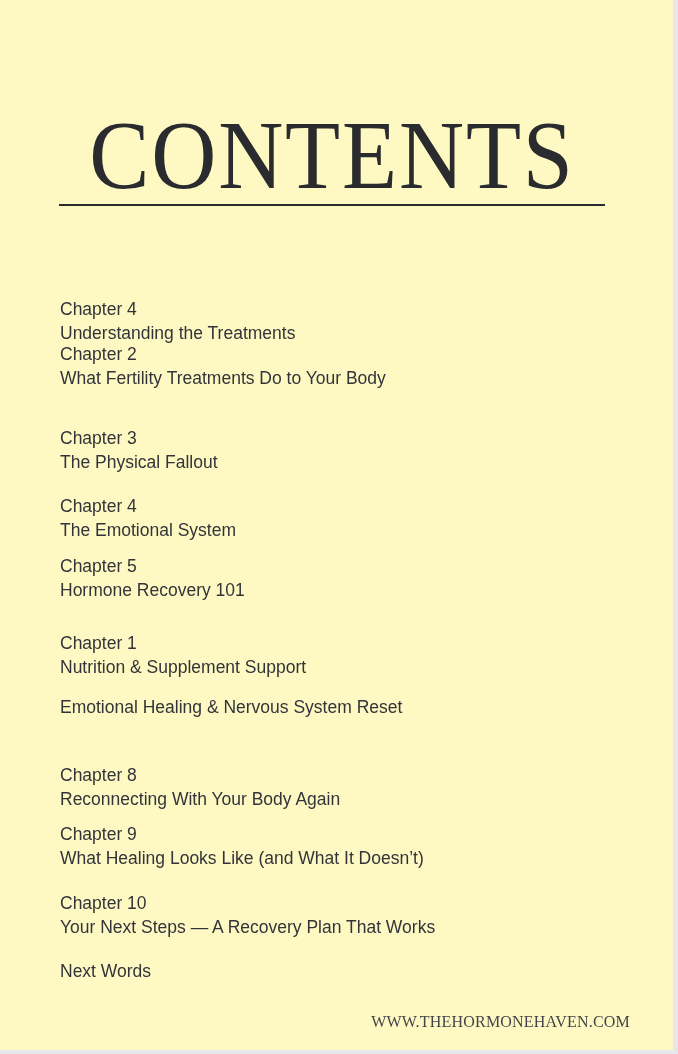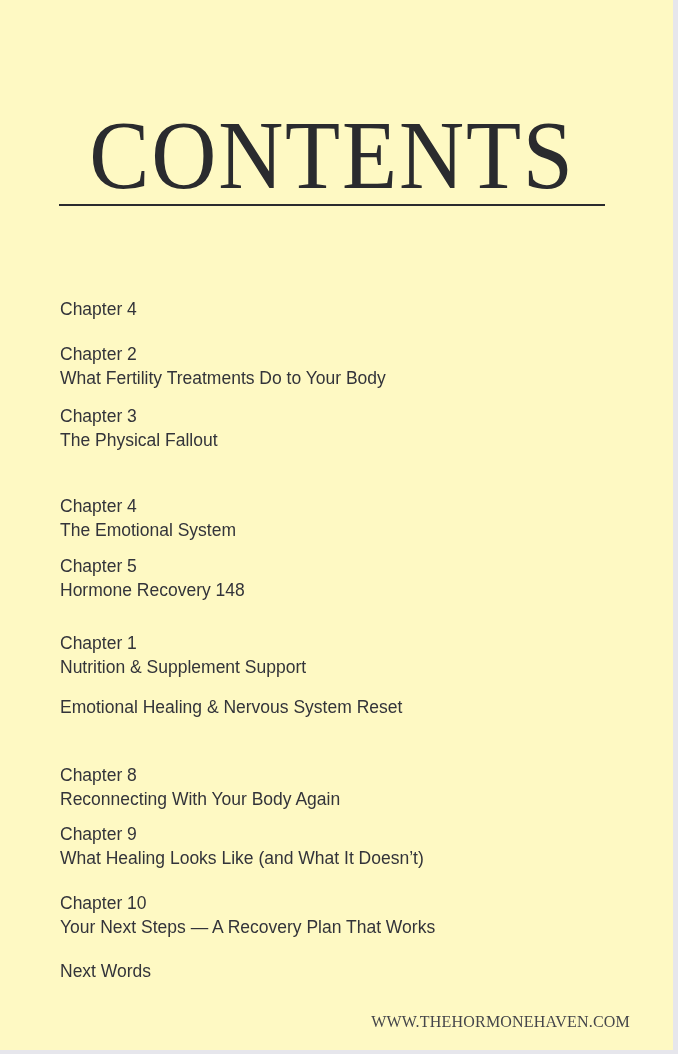--- a/index.html
+++ b/index.html
@@ -69,36 +69,37 @@
   </style>
 </head>
 <body>
 
 <div class="page">
   <h1 class="title">CONTENTS</h1>
   <div class="rule"></div>
 
   <div class="toc-entry" style="top:297px">
     <span class="num">Chapter 4</span>
+    <span class="ttl">Understanding the Treatments</span>
   </div>
   <div class="toc-entry" style="top:342px">
     <span class="num">Chapter 2</span>
     <span class="ttl">What Fertility Treatments Do to Your Body</span>
   </div>
-  <div class="toc-entry" style="top:404px">
+  <div class="toc-entry" style="top:426px">
     <span class="num">Chapter 3</span>
     <span class="ttl">The Physical Fallout</span>
   </div>
   <div class="toc-entry" style="top:494px">
     <span class="num">Chapter 4</span>
     <span class="ttl">The Emotional System</span>
   </div>
   <div class="toc-entry" style="top:554px">
     <span class="num">Chapter 5</span>
-    <span class="ttl">Hormone Recovery 148</span>
+    <span class="ttl">Hormone Recovery 101</span>
   </div>
   <div class="toc-entry" style="top:631px">
     <span class="num">Chapter 1</span>
     <span class="ttl">Nutrition &amp; Supplement Support</span>
   </div>
   <div class="toc-entry" style="top:695px">
     <span class="ttl">Emotional Healing &amp; Nervous System Reset</span>
   </div>
   <div class="toc-entry" style="top:763px">
     <span class="num">Chapter 8</span>

